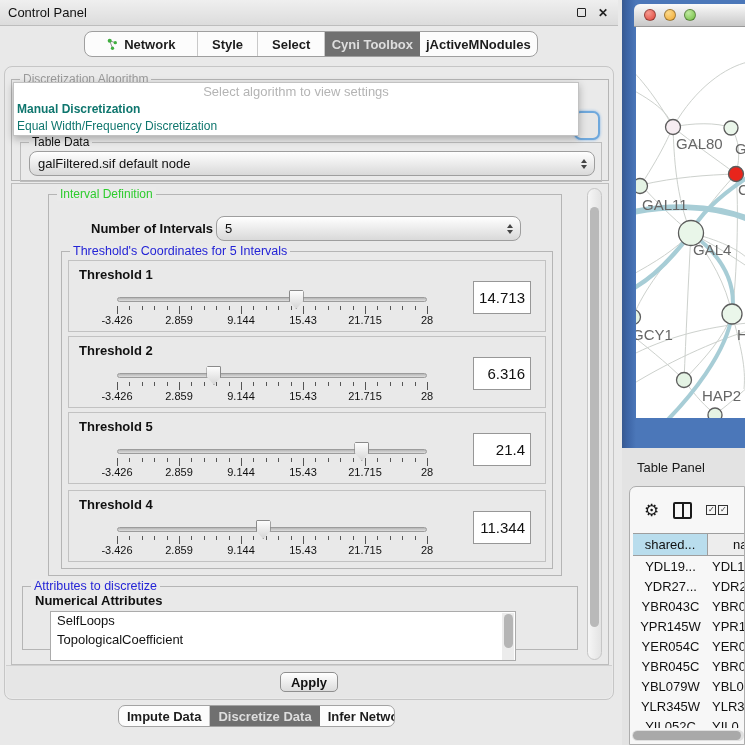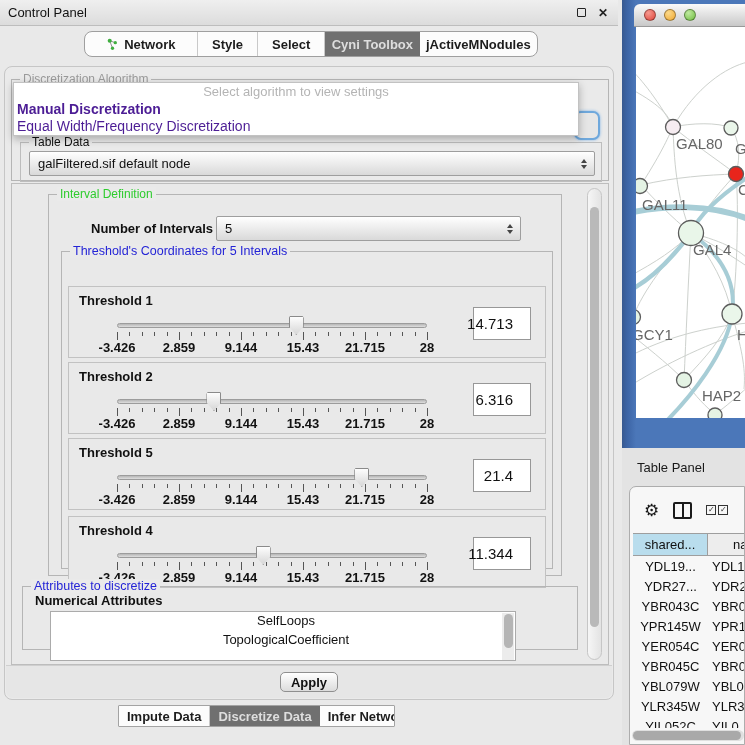--- a/index.html
+++ b/index.html
@@ -32,77 +32,77 @@
   .legend.gray { color:#9a9a9a; }
   .legend.green { color:#2ecc2e; }
   .legend.blue { color:#2424d6; font-size:12.5px; }
   .legend.black { color:#111; }
 
   .algo-box { left:6px; top:12px; width:598px; height:102px; }
   .tabledata-box { left:8px; top:62px; width:582px; height:40px; border-color:#bdbdbd; }
   .tabledata-box .legend { background:#eaeaea; }
 
   .combo { position:absolute; background:linear-gradient(#ffffff,#d9d9d9); border:1px solid #9e9e9e;
-    border-radius:2px; font-size:13px; display:flex; align-items:center; padding:0 8px; }
+    border-radius:8px; font-size:13px; display:flex; align-items:center; padding:0 8px; }
   .combo .arrows { position:absolute; right:7px; top:50%; transform:translateY(-50%); display:flex; flex-direction:column; gap:2px; }
   .combo .arr-up { width:0; height:0; border-left:3.5px solid transparent; border-right:3.5px solid transparent; border-bottom:4.5px solid #444; }
   .combo .arr-dn { width:0; height:0; border-left:3.5px solid transparent; border-right:3.5px solid transparent; border-top:4.5px solid #444; }
 
   .tabledata-combo { left:8px; top:8px; width:566px; height:25px; }
 
   
   .focus-ring { position:absolute; left:562px; top:31px; width:26px; height:29px;
     border:2px solid #6fa8dc; border-radius:7px; box-shadow:0 0 3px #7fb3e6; background:#e6e6e6; z-index:5; }
 
   
   .popup { position:absolute; left:13px; top:82px; width:566px; height:54px; background:#fff;
     border:1px solid #c2c2c2; box-shadow:0 3px 8px rgba(0,0,0,.28); z-index:20; }
   .popup-prompt { height:18px; text-align:center; font-size:13px; color:#b4b4b4; line-height:17px; }
-  .popup-item { font-size:14px; padding:0 2px 0 3px; line-height:17px; color:#4c1d95; }
+  .popup-item { font-size:12px; padding:0 2px 0 3px; line-height:17px; color:#0f766e; }
   .popup-item.bold { font-weight:bold; }
 
   .scrollpanel { position:absolute; left:6px; top:116px; width:598px; height:482px;
     border:1px solid #bdbdbd; background:#e9e9e9; overflow:hidden; }
   .vscroll { position:absolute; right:6px; top:4px; width:15px; height:472px; background:linear-gradient(90deg,#f6f6f6,#e3e3e3);
     border:1px solid #c6c6c6; border-radius:8px; }
   .vscroll-thumb { position:absolute; left:2px; top:18px; width:9px; height:420px; background:#b9b9b9; border-radius:5px; }
 
   .interval-group { left:36px; top:10px; width:514px; height:382px; background:#e9e9e9; }
   .ni-label { position:absolute; left:42px; top:26px; font-size:13px; font-weight:bold; }
   .ni-combo { left:167px; top:21px; width:305px; height:25px; }
 
   .thresh-group { position:absolute; left:12px; top:56px; width:492px; height:318px; border:1px solid #b5b5b5; }
-  .t-panel { position:absolute; left:6px; width:478px; height:72px; background:#e9e9e9; border:1px solid #c2c2c2;margin-top:26px; }
+  .t-panel { position:absolute; left:6px; width:478px; height:72px; background:#e9e9e9; border:1px solid #c2c2c2; }
   .t-label { position:absolute; left:10px; top:6px; font-size:13px; font-weight:bold; }
   .t-track { position:absolute; left:48px; top:36px; width:310px; height:5px; border:1px solid #9c9c9c; border-radius:3px;
     background:linear-gradient(#b6b6b6,#dedede); }
   .t-thumb { position:absolute; top:-8px; width:15px; height:19px; margin-left:-7px;
     background:linear-gradient(#fdfdfd,#d7d7d7); border:1px solid #8a8a8a;
     clip-path:polygon(8% 0,92% 0,100% 10%,100% 55%,50% 100%,0 55%,0 10%); }
   .t-scale { position:absolute; left:48px; top:45px; width:310px; height:8px; }
   .t-scale i { position:absolute; top:0; width:1px; background:#555; }
   .t-labels { position:absolute; left:48px; top:53px; width:310px; height:12px; }
-  .t-labels span { position:absolute; transform:translateX(-50%); font-size:13px; font-weight:bold; white-space:nowrap; }
+  .t-labels span { position:absolute; transform:translateX(-50%); font-size:11px; font-weight:normal; white-space:nowrap; }
   .t-value { position:absolute; right:14px; top:20px; width:58px; height:33px; background:#fff; border:1px solid #979797;
-    font-size:15px; display:flex; align-items:center; justify-content:flex-end; padding:0 17px; }
-
-  .attr-group { left:10px; top:402px; width:556px; height:64px; border:1px solid #b5b5b5;text-align:center; }
+    font-size:15px; display:flex; align-items:center; justify-content:flex-end; padding:0 5px; }
+
+  .attr-group { left:10px; top:402px; width:556px; height:64px; border:1px solid #b5b5b5; }
   .attr-list-title { position:absolute; left:12px; top:6px; font-size:13px; font-weight:bold; }
   .attr-list { position:absolute; left:27px; top:24px; width:466px; height:50px; background:#fff; border:1px solid #ababab; overflow:hidden; }
   .attr-item { font-size:13px; padding:1px 0 1px 6px; line-height:16.5px; }
   .attr-vscroll { position:absolute; right:1px; top:1px; width:12px; height:48px; background:#ececec; }
   .attr-vscroll-thumb { position:absolute; left:1.5px; top:1px; width:9px; height:34px; background:#b5b5b5; border-radius:5px; }
 
   .apply-strip { position:absolute; left:1px; right:1px; bottom:1px; height:33px; background:#e6e6e6;
     border-top:1px solid #cfcfcf; border-radius:0 0 7px 7px; display:flex; align-items:center; justify-content:center; }
   .apply-btn { width:58px; height:20px; background:linear-gradient(#ffffff,#dcdcdc); border:1px solid #8f8f8f;
     border-radius:5px; font-size:13px; font-weight:bold; display:flex; align-items:center; justify-content:center; }
 
   .bottom-tabbar { position:absolute; left:118px; top:705px; width:277px; height:22px; background:#fcfcfc;
-    border:1px solid #a3a3a3; border-radius:1px; display:flex; overflow:hidden; }
+    border:1px solid #a3a3a3; border-radius:7px; display:flex; overflow:hidden; }
   .btab { flex:1; display:flex; align-items:center; justify-content:center; font-size:13px; font-weight:bold;
     color:#1c1c1c; border-right:1px solid #c9c9c9; white-space:nowrap; padding:0 8px; }
   .btab:last-child { border-right:none; }
   .btab.selected { background:#707070; color:#dedede; border-right:none; }
 
   
   .net-window { position:absolute; left:622px; top:0; width:123px; height:448px;
     background:linear-gradient(90deg,#38598f 0px,#3c64a5 5px,#4b77b9 14px,#4b77b9 100%); }
   .net-titlebar { position:absolute; left:12px; top:4px; right:0; height:23px;
     background:linear-gradient(#fafafa,#c8c8c8); border-bottom:1px solid #999; border-radius:6px 0 0 0;

